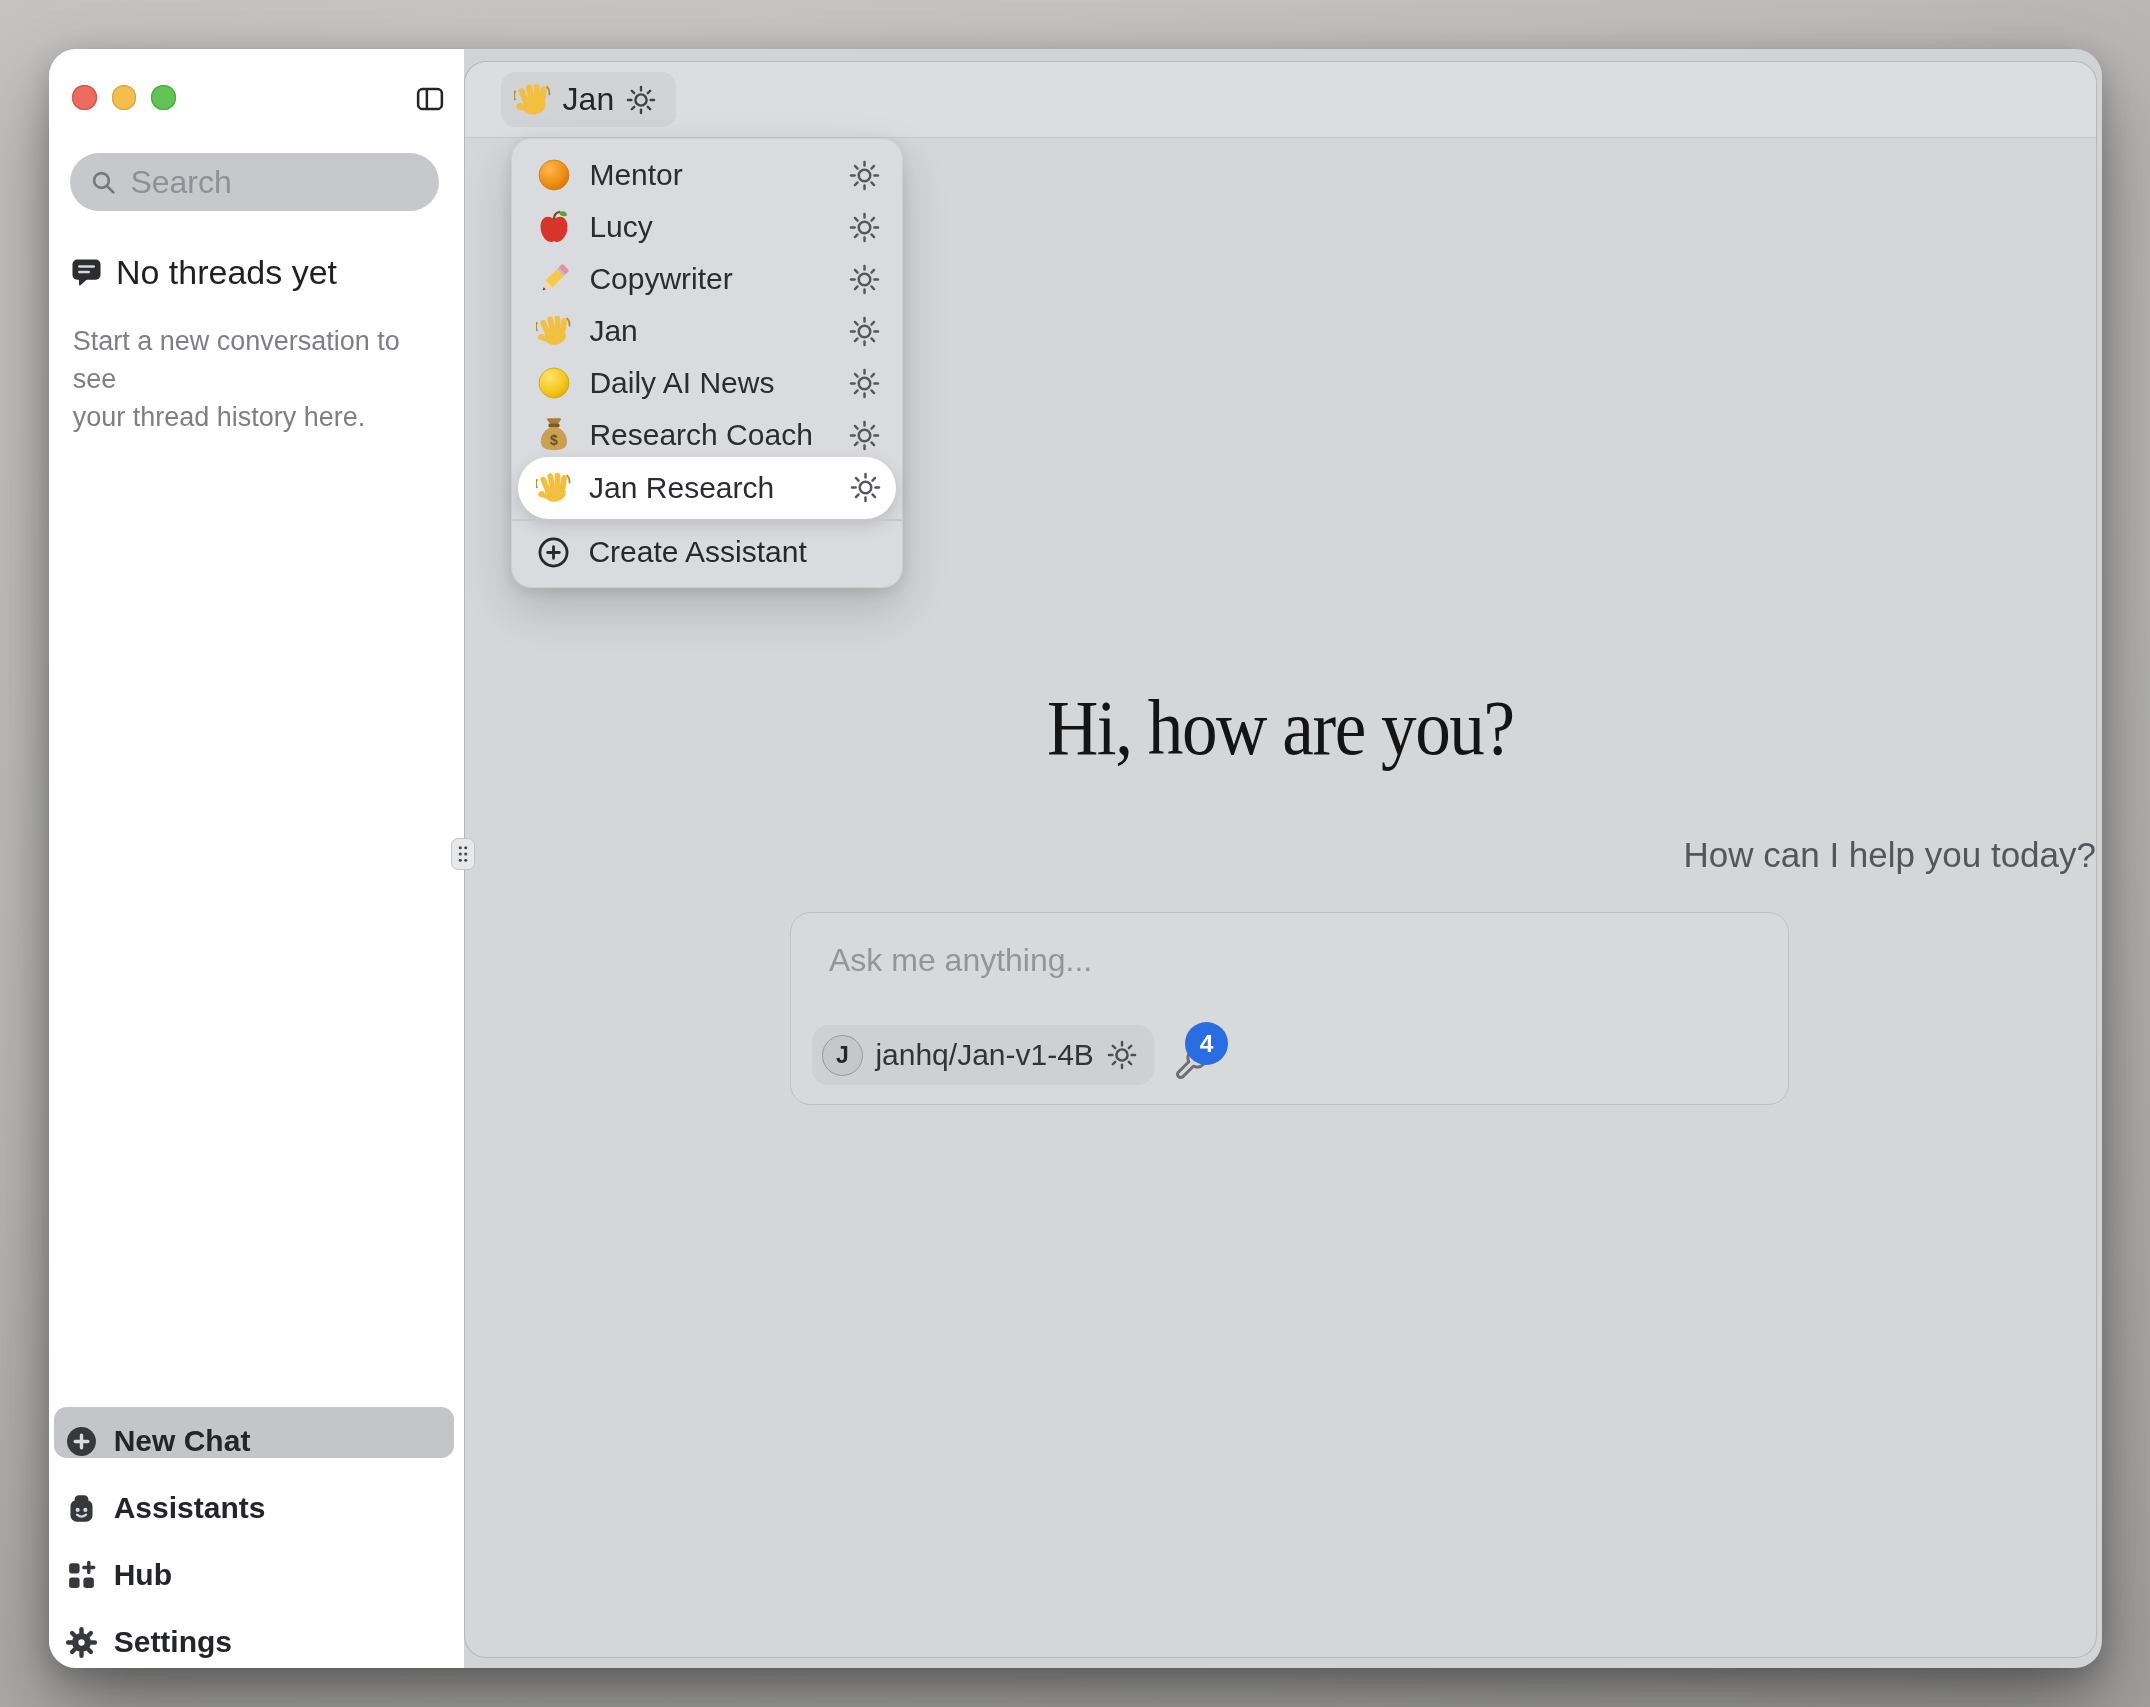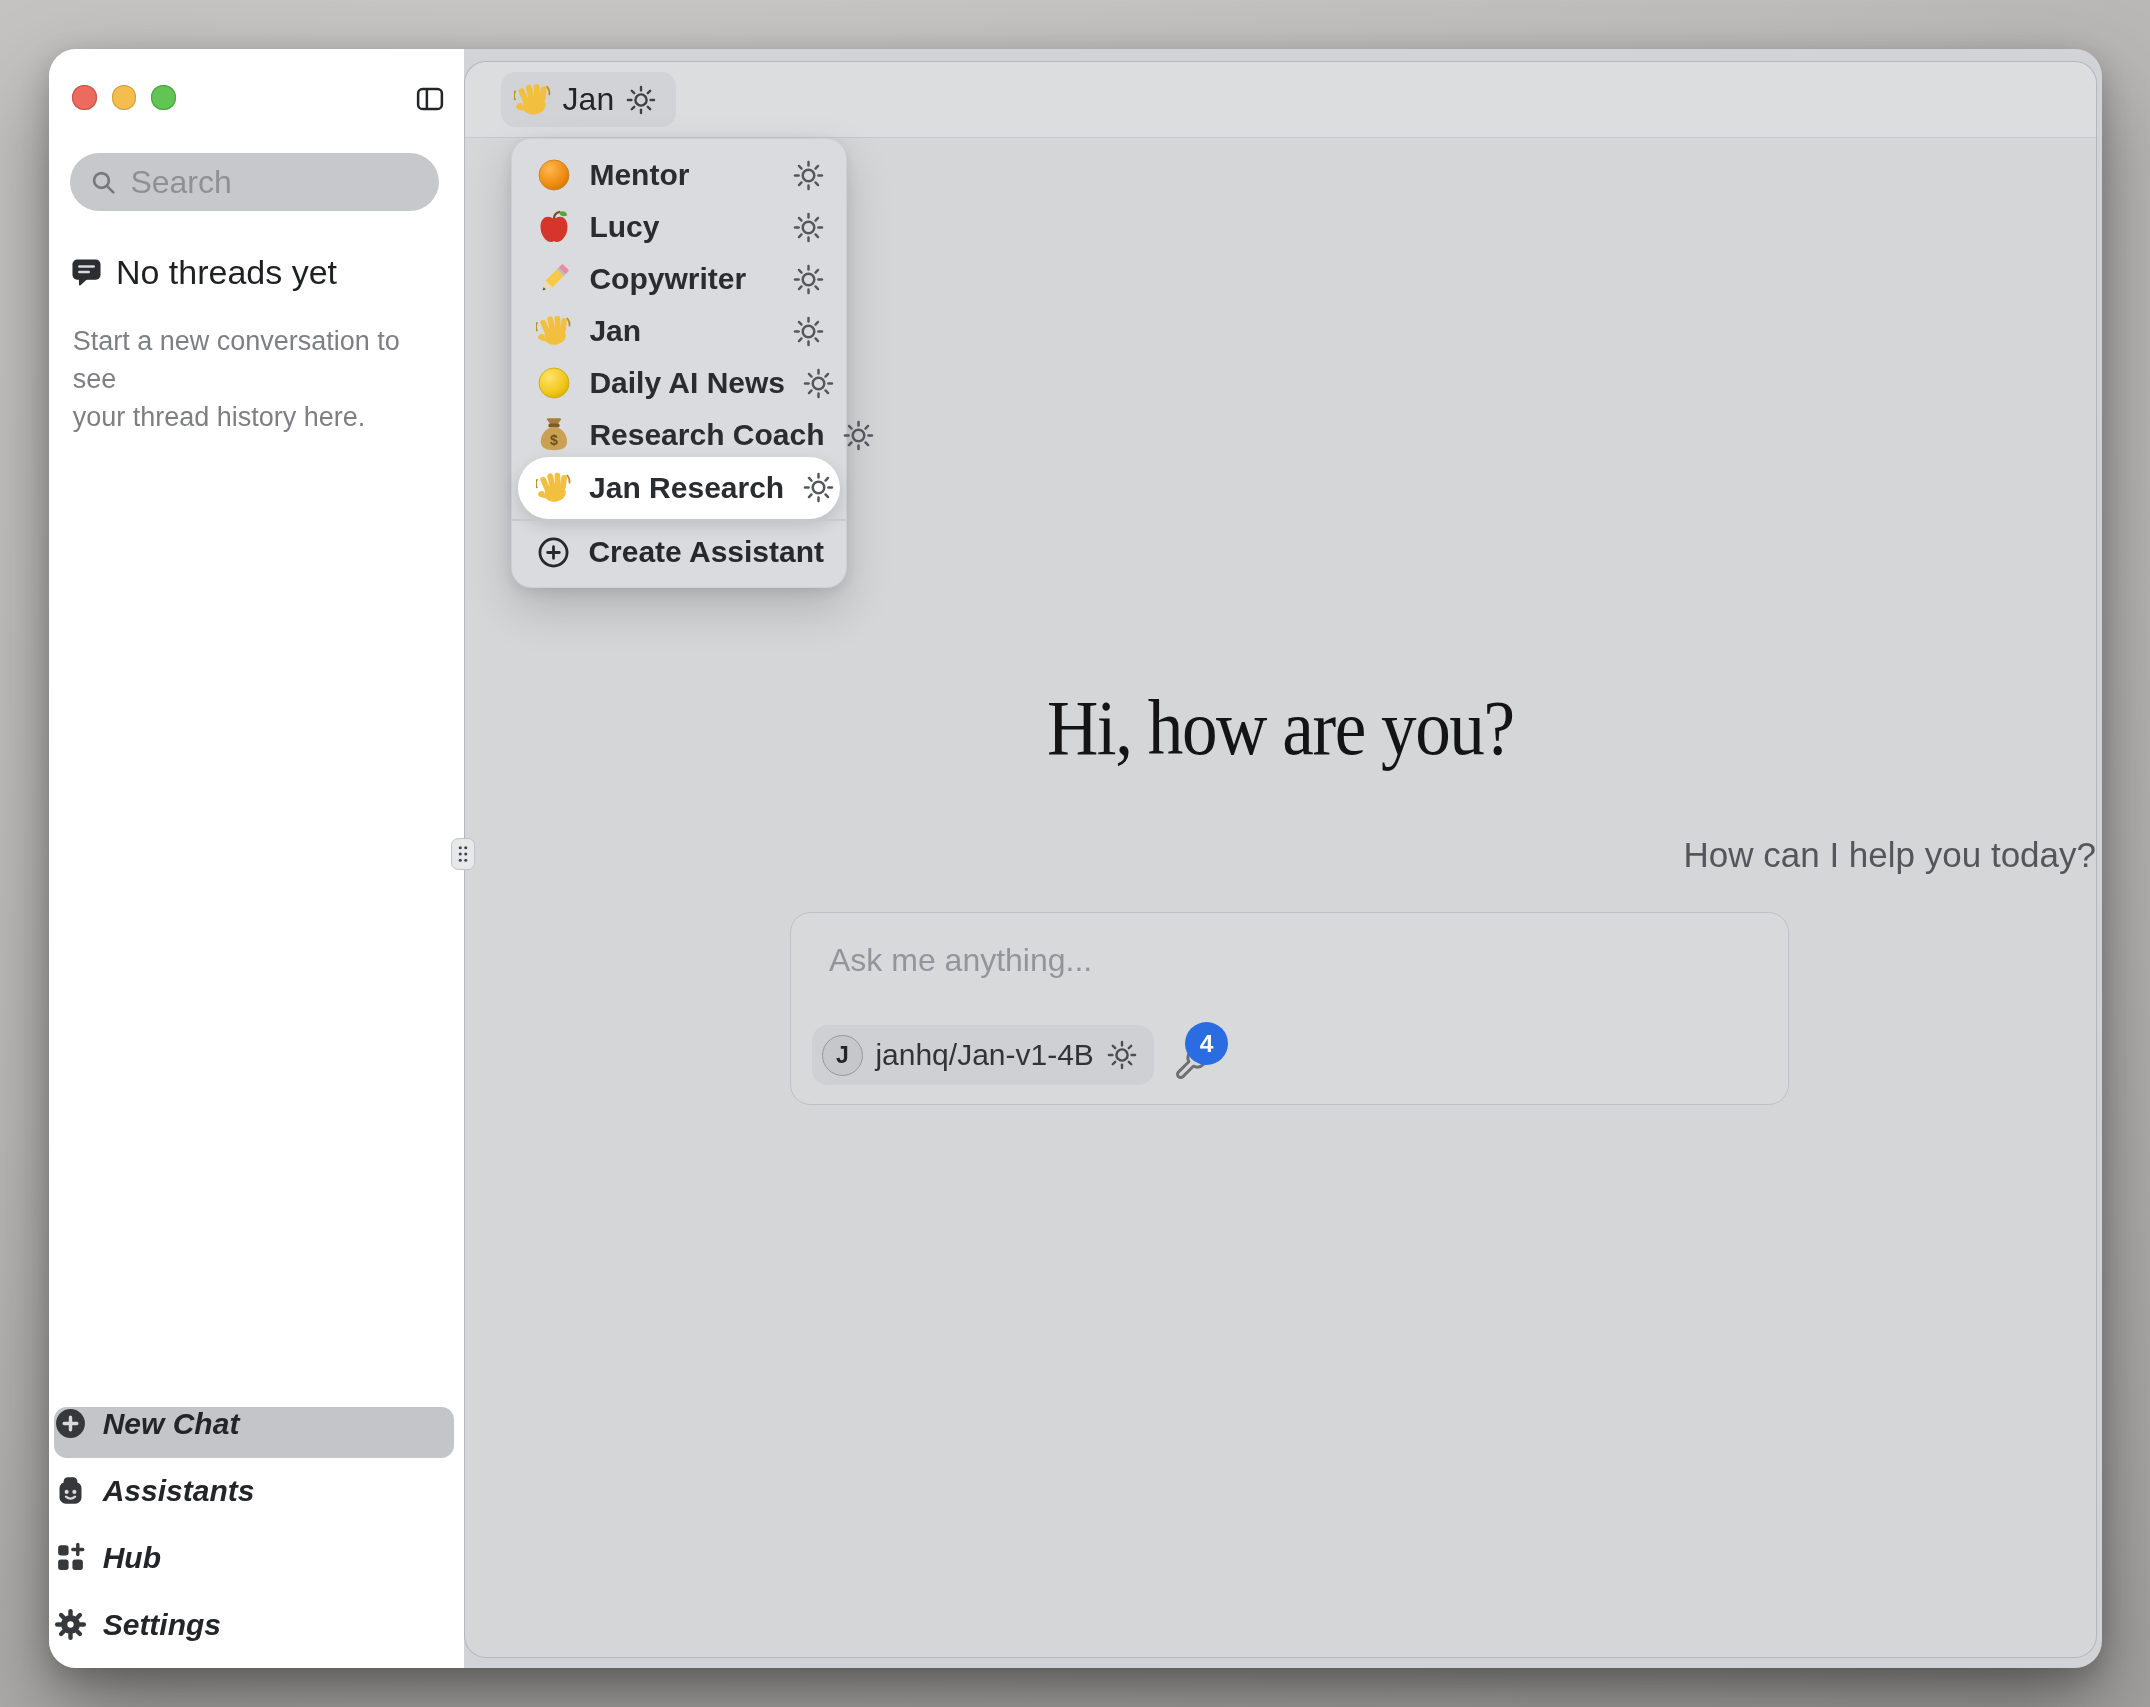--- a/index.html
+++ b/index.html
@@ -48,22 +48,22 @@
   }
   .search-box input::placeholder { color:#8f9095; }
 
   .empty { position:absolute; left:21.3px; top:204px; width:356px; }
   .empty-title { display:flex; align-items:center; gap:12.6px; font-size:34px; font-weight:400; color:#1f2023; }
   .empty-title svg { width:33px; height:33px; color:#2c2d30; flex:none; }
   .empty-text { margin-top:30px; font-size:27px; line-height:38px; color:#7e7f84; padding-left:2.4px; }
 
   .side-nav { position:absolute; left:4.7px; right:10.3px; bottom:9.5px; display:flex; flex-direction:column; gap:16px; }
   .nav-item {
-    height:51px; border-radius:12.6px; display:flex; align-items:flex-start;
-    gap:16px; font-size:30px; font-weight:600; color:#242529; cursor:default;font-style:italic;
+    height:51px; border-radius:12.6px; display:flex; align-items:flex-end;
+    gap:16px; padding-left:11px; font-size:30px; font-weight:600; color:#242529; cursor:default;
   }
   .nav-item.active { background:#c4c5c9; }
   .nav-item svg { width:33px; height:33px; color:#37383b; flex:none; }
 
   .drag-handle {
     position:absolute; left:402px; top:789px; width:24px; height:32px; z-index:40;
     background:#e7e8ea; border:0.8px solid #c3c4c8; border-radius:7.1px;
     display:flex; align-items:center; justify-content:center; color:#46474b;
   }
   .drag-handle svg { width:16px; height:22px; }
@@ -80,25 +80,24 @@
   .assistant-chip {
     position:absolute; left:36px; top:10.3px; height:55px; padding:0 19px 0 12.6px;
     background:#d2d3d6; border-radius:14.2px; display:flex; align-items:center; gap:11px;
   }
   .assistant-chip .emoji { width:38px; height:38px; }
   .assistant-chip .name { font-size:32px; font-weight:500; color:#232528; }
   .assistant-chip .gear { width:32px; height:32px; color:#3f4043; }
 
   
   .assistant-menu {
-    position:absolute; left:462px; top:89px; width:336px; z-index:30;
+    position:absolute; left:462px; top:89px; width:392px; z-index:30;
     background:#dadbde; border:0.8px solid rgba(0,0,0,.05); border-radius:20.6px;
     box-shadow: 0 20.6px 47px rgba(0,0,0,.16), 0 4px 12.6px rgba(0,0,0,.09);
     padding:10.3px 0 9.5px;
-    font-weight:bold;
   }
   .menu-item {
     height:52px; display:flex; align-items:center; gap:17.4px;
     padding:0 20.6px 0 24px; font-size:30px; color:#2b2c2f; cursor:default;
   }
   .menu-item .emoji { width:36px; height:36px; flex:none; }
   .menu-item .label { flex:1; white-space:nowrap; }
   .menu-item .gear { width:33px; height:33px; color:#56575b; flex:none; }
   .menu-item.selected {
     background:#ffffff; border-radius:32px; margin:-4.7px 6.3px; height:62px;

